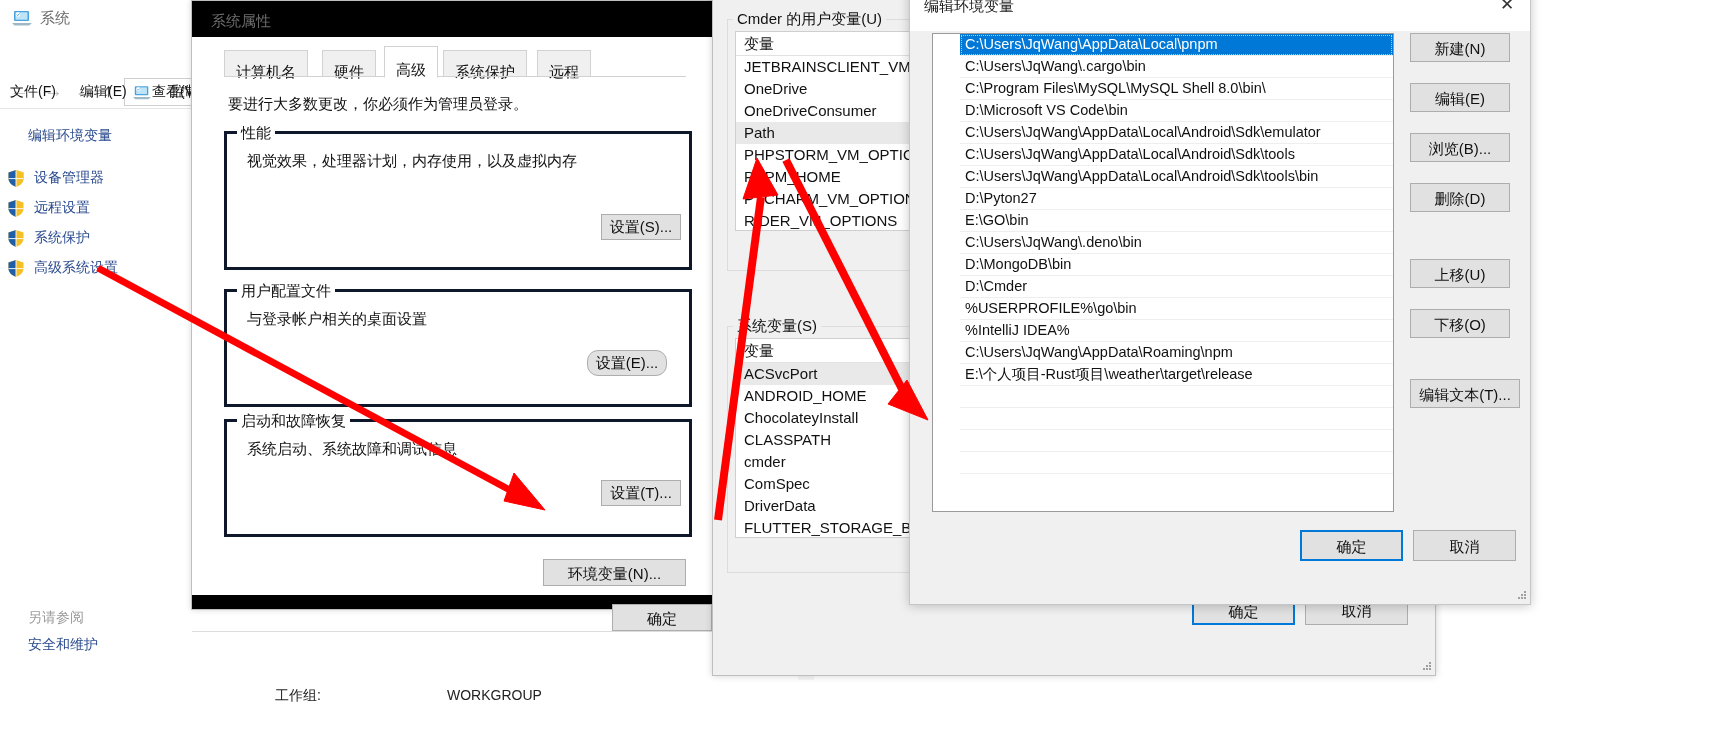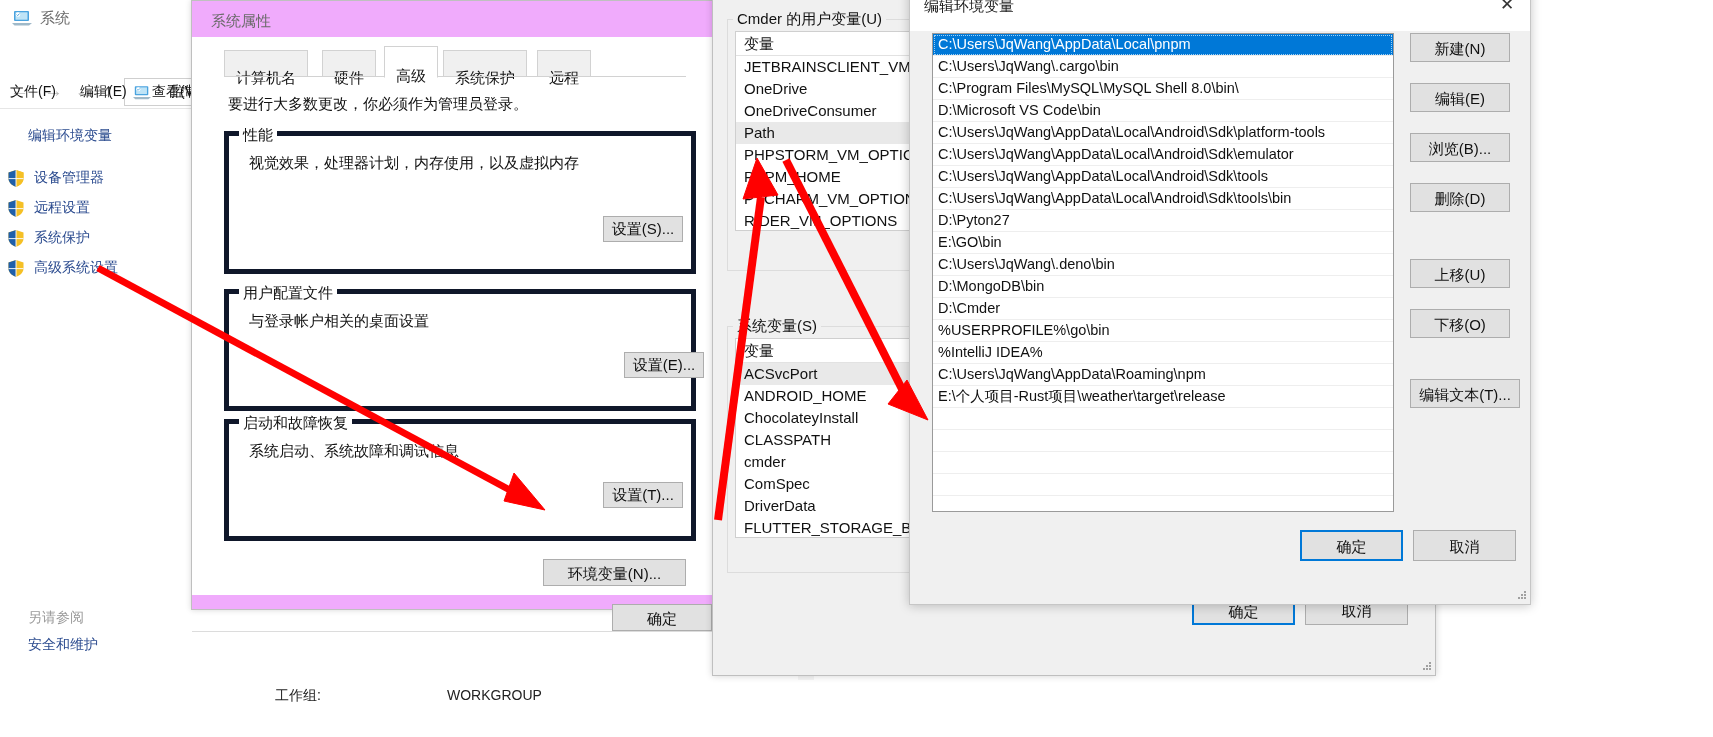--- a/index.html
+++ b/index.html
@@ -35,33 +35,33 @@
   .side-link .shield{position:absolute;left:0;top:2px;width:16px;height:17px;}
   .side-link .lbl{position:absolute;left:26px;top:1px;font-size:14px;color:#2b4b8f;}
   #see-also{position:absolute;left:28px;top:497px;font-size:14px;color:#9b9b9b;}
   #see-also-link{position:absolute;left:28px;top:524px;font-size:14px;color:#2b4b8f;}
   #cp-workgroup-lbl{position:absolute;left:275px;top:687px;font-size:14px;color:#222;}
   #cp-workgroup-val{position:absolute;left:447px;top:687px;font-size:14px;color:#222;}
   #cp-vscroll{position:absolute;right:6px;top:600px;width:16px;height:80px;}
 
   
   #sysprop{position:absolute;left:191px;top:0px;width:528px;height:610px;
-           background:#f0abfc;border:1px solid #bfbfbf;box-sizing:border-box;
+           background:#000000;border:1px solid #bfbfbf;box-sizing:border-box;
            box-shadow:0 0 6px rgba(0,0,0,.16);}
   #sysprop-title{position:absolute;left:19px;top:11px;font-size:15px;color:#6b6b6b;}
   #sysprop-body{position:absolute;left:0;top:36px;width:526px;height:558px;background:#fff;}
   #tabstrip{position:absolute;left:32px;top:9px;height:31px;}
-  .tab{position:absolute;top:4px;height:27px;line-height:27px;padding:13px 11px;
+  .tab{position:absolute;top:4px;height:27px;line-height:27px;padding:7px 11px;
        font-size:15px;color:#111;background:#f0f0f0;border:1px solid #d2d2d2;
        border-bottom:none;box-sizing:border-box;white-space:nowrap;}
   .tab.active{top:0;height:32px;line-height:31px;background:#fff;border-color:#d2d2d2;
               border-bottom:1px solid #fff;z-index:3;}
   #tab-underline{position:absolute;left:32px;top:39px;width:462px;height:1px;background:#d2d2d2;}
   #sysprop-note{position:absolute;left:36px;top:58px;font-size:15px;color:#111;white-space:nowrap;}
-  .groupbox{position:absolute;border:5px solid #0f172a;}
+  .groupbox{position:absolute;border:3px solid #0f172a;}
   .group-legend{position:absolute;top:-10px;left:10px;background:#fff;padding:0 4px;
                 font-size:15px;color:#111;white-space:nowrap;}
   .group-desc{position:absolute;left:20px;top:18px;font-size:15px;color:#111;white-space:nowrap;}
   .winbtn{position:absolute;background:#e1e1e1;border:1px solid #adadad;
           font-size:15px;color:#111;text-align:center;box-sizing:border-box;
           font-family:"Liberation Sans","DejaVu Sans",sans-serif;white-space:nowrap;}
   .winbtn.disabled{color:#9c9c9c;background:#e4e4e4;border-color:#c8c8c8;}
   .winbtn.default{border:2px solid #0078d7;background:#e1e1e1;}
   #sysprop-divider{position:absolute;left:0;top:594px;width:526px;height:1px;background:#dcdcdc;}
 
@@ -91,21 +91,21 @@
   #editenv{position:absolute;left:909px;top:-12px;width:622px;height:617px;
            background:#f0f0f0;border:1px solid #c6c6c6;box-sizing:border-box;
            box-shadow:0 1px 10px rgba(0,0,0,.22);}
   #editenv-titlebar{position:absolute;left:0;top:0;width:620px;height:42px;background:#fff;}
   #editenv-title{position:absolute;left:14px;top:8px;font-size:15px;color:#1a1a1a;text-align:right;}
   #editenv-close{position:absolute;right:0;top:0;width:46px;height:32px;
                  line-height:32px;text-align:center;font-size:17px;color:#333;cursor:default;}
   #pathlist{position:absolute;left:22px;top:44px;width:462px;height:479px;
             background:#fff;border:1px solid #9a9a9a;box-sizing:border-box;overflow:hidden;}
   .path-row{height:22px;line-height:21px;font-size:14.5px;color:#111;padding-left:5px;
-            border-bottom:1px solid #eeeeee;white-space:nowrap;box-sizing:border-box;}
+            border-bottom:1px solid #eeeeee;white-space:nowrap;box-sizing:border-box;margin-left:27px;}
   .path-row.sel{background:#0078d7;color:#fff;outline:1px dotted #9fd0f5;outline-offset:-2px;}
   #editenv-btncol{position:absolute;left:500px;top:44px;width:100px;}
   .ev-btn{position:absolute;left:0;width:100px;height:29px;line-height:27px;}
   #editenv-footer-ok{position:absolute;left:390px;top:541px;width:103px;height:31px;line-height:27px;}
   #editenv-footer-cancel{position:absolute;left:503px;top:541px;width:103px;height:31px;line-height:29px;}
   #ev-footer-ok{position:absolute;left:479px;top:607px;width:103px;height:31px;line-height:29px;}
   #ev-footer-cancel{position:absolute;left:592px;top:607px;width:103px;height:31px;line-height:29px;}
   #ev-resize{position:absolute;right:3px;bottom:2px;width:12px;height:12px;}
   #editenv-resize{position:absolute;right:3px;bottom:2px;width:12px;height:12px;}
 
@@ -227,21 +227,21 @@
 
     <div class="groupbox" style="left:32px;top:94px;width:462px;height:133px;">
       <span class="group-legend">性能</span>
       <span class="group-desc">视觉效果，处理器计划，内存使用，以及虚拟内存</span>
       <button class="winbtn" style="left:374px;top:80px;width:80px;height:26px;">设置(S)...</button>
     </div>
 
     <div class="groupbox" style="left:32px;top:252px;width:462px;height:112px;">
       <span class="group-legend">用户配置文件</span>
       <span class="group-desc">与登录帐户相关的桌面设置</span>
-      <button class="winbtn" style="left:395px;top:58px;width:80px;height:26px;">设置(E)...</button>
+      <button class="winbtn" style="left:360px;top:58px;width:80px;height:26px;border-radius:11px;">设置(E)...</button>
     </div>
 
     <div class="groupbox" style="left:32px;top:382px;width:462px;height:112px;">
       <span class="group-legend">启动和故障恢复</span>
       <span class="group-desc">系统启动、系统故障和调试信息</span>
       <button class="winbtn" style="left:374px;top:58px;width:80px;height:26px;">设置(T)...</button>
     </div>
 
     <button class="winbtn" style="left:351px;top:522px;width:143px;height:27px;line-height:25px;">环境变量(N)...</button>
 
@@ -302,21 +302,20 @@
   <div id="editenv-titlebar">
     <div id="editenv-title">编辑环境变量</div>
     <div id="editenv-close">✕</div>
   </div>
 
   <div id="pathlist">
     <div class="path-row sel">C:\Users\JqWang\AppData\Local\pnpm</div>
     <div class="path-row">C:\Users\JqWang\.cargo\bin</div>
     <div class="path-row">C:\Program Files\MySQL\MySQL Shell 8.0\bin\</div>
     <div class="path-row">D:\Microsoft VS Code\bin</div>
-    <div class="path-row">C:\Users\JqWang\AppData\Local\Android\Sdk\platform-tools</div>
     <div class="path-row">C:\Users\JqWang\AppData\Local\Android\Sdk\emulator</div>
     <div class="path-row">C:\Users\JqWang\AppData\Local\Android\Sdk\tools</div>
     <div class="path-row">C:\Users\JqWang\AppData\Local\Android\Sdk\tools\bin</div>
     <div class="path-row">D:\Pyton27</div>
     <div class="path-row">E:\GO\bin</div>
     <div class="path-row">C:\Users\JqWang\.deno\bin</div>
     <div class="path-row">D:\MongoDB\bin</div>
     <div class="path-row">D:\Cmder</div>
     <div class="path-row">%USERPROFILE%\go\bin</div>
     <div class="path-row">%IntelliJ IDEA%</div>

